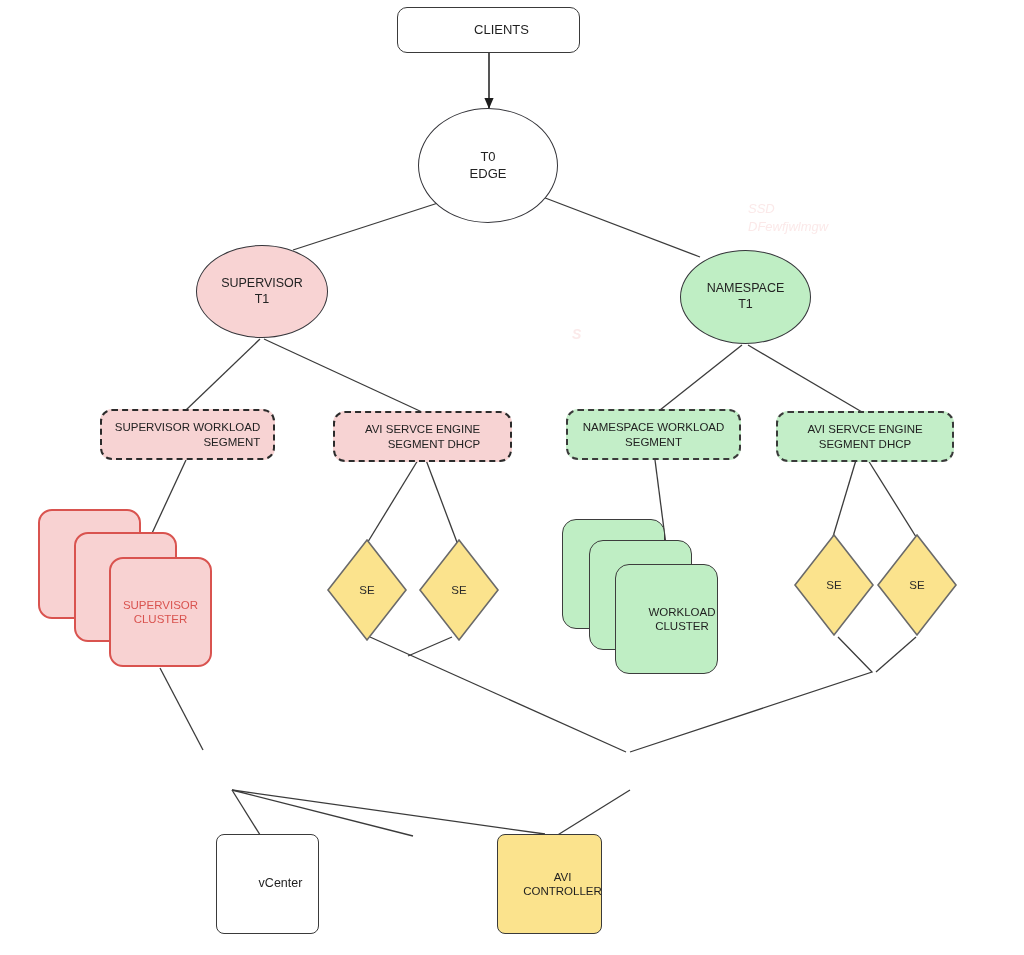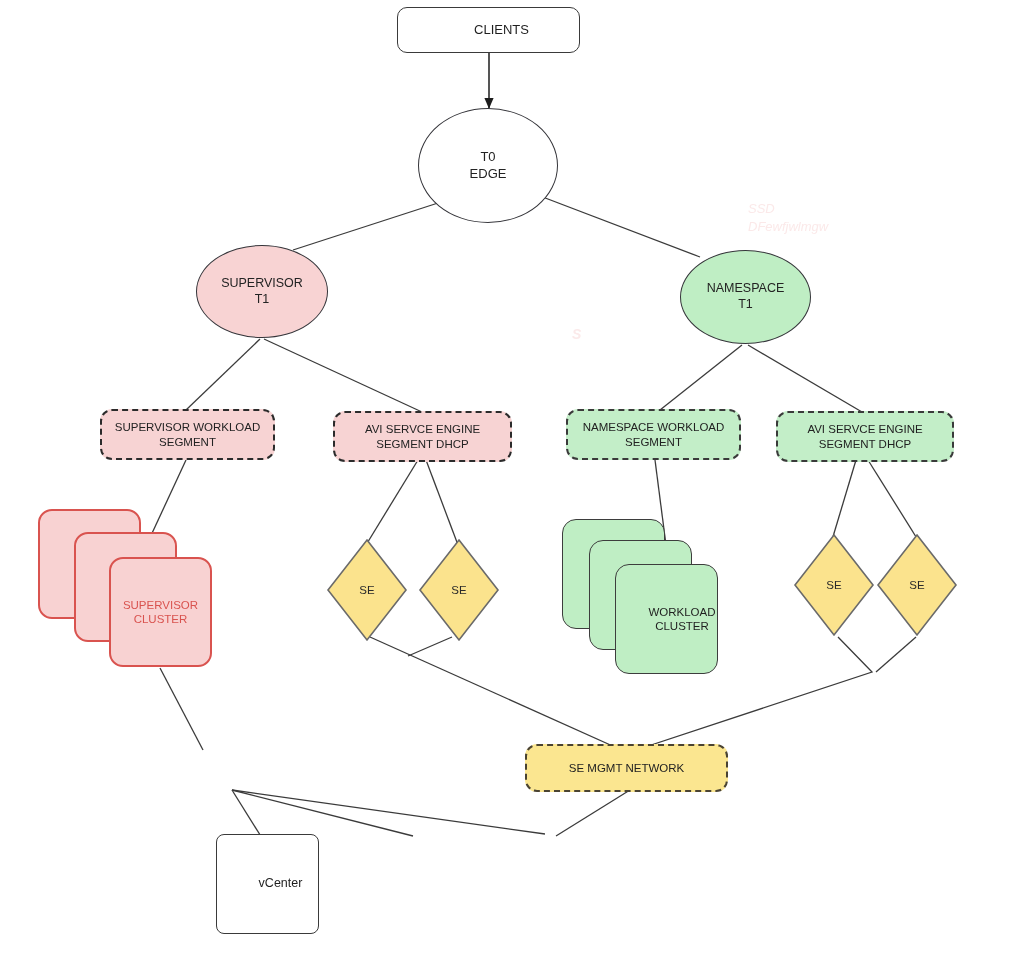--- a/index.html
+++ b/index.html
@@ -57,21 +57,21 @@
     color: #232323;
   }
   .ellipse.pink { background: #f8d3d3; }
   .ellipse.green { background: #bfeec4; }
 
   
   .segment {
     border-radius: 12px;
     border: 2.4px dashed #2b2b2b;
   }
-  .segment.pink  { background: #f7d3d3; color: #232323; }
+  .segment.pink  { background: #f7d3d3; color: #232323; text-align: right; }
   .segment.green { background: #c3eec8; border-color: #3a3a3a; color: #222; }
   .segment.yellow{ background: #fbe690; border-color: #4a4332; color: #222; }
   .segment.white { background: #ffffff; color: #222; }
 
   
   .stack {
     position: absolute;
     z-index: 2;
   }
   .card {
@@ -248,19 +248,20 @@
   </div>
 
   <div class="diamond" style="left:876px; top:533px; width:82px; height:104px;">
     <svg width="82" height="104" viewBox="0 0 82 104" xmlns="http://www.w3.org/2000/svg">
       <polygon points="41,2 80,52 41,102 2,52" fill="#fbe38d" stroke="#6a6a6a" stroke-width="1.6"></polygon>
     </svg>
     <span class="dlabel" style="font-size:11.5px;">SE</span>
   </div>
 
 
-  <div class="node segment yellow" style="left:525px; top:744px; width:203px; height:48px; font-size:11.5px;">SE MGMT NETWORK</div>
 
   <div class="node rrect big" style="left:216px; top:834px; width:103px; height:100px; font-size:12.5px;">vCenter</div>
 
 
+  <div class="node rrect big box-yellow" style="left:497px; top:834px; width:105px; height:100px; font-size:11.5px;">AVI
+CONTROLLER</div>
 
 </div>
 
 </body></html>

